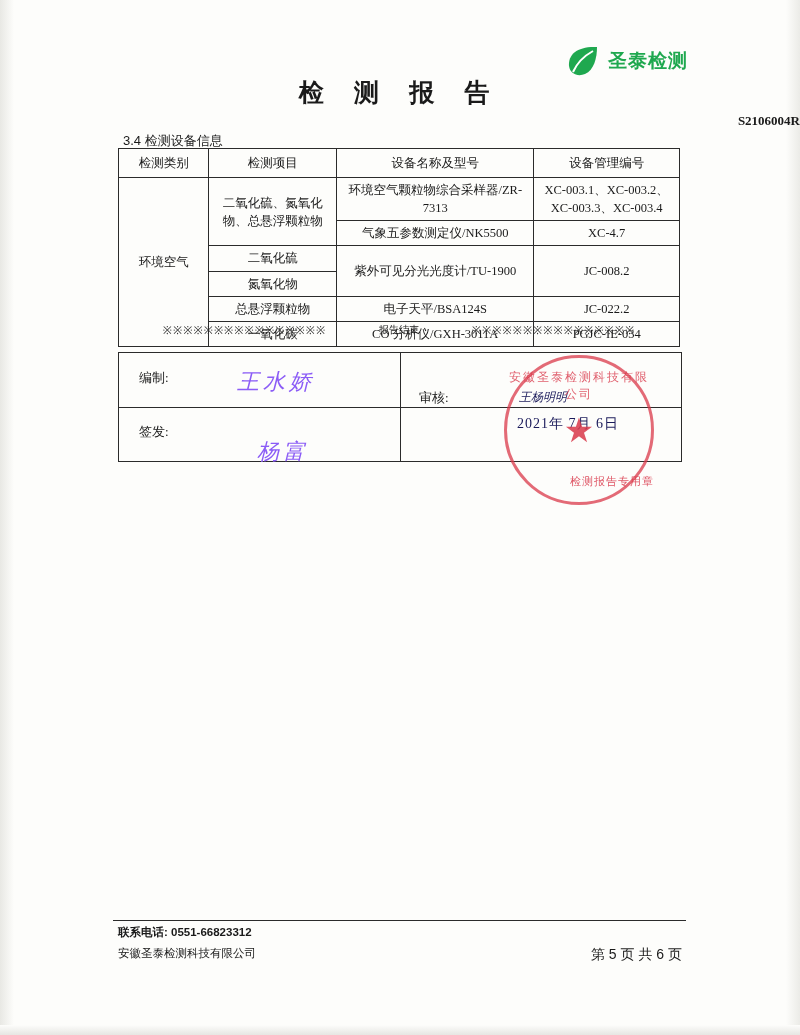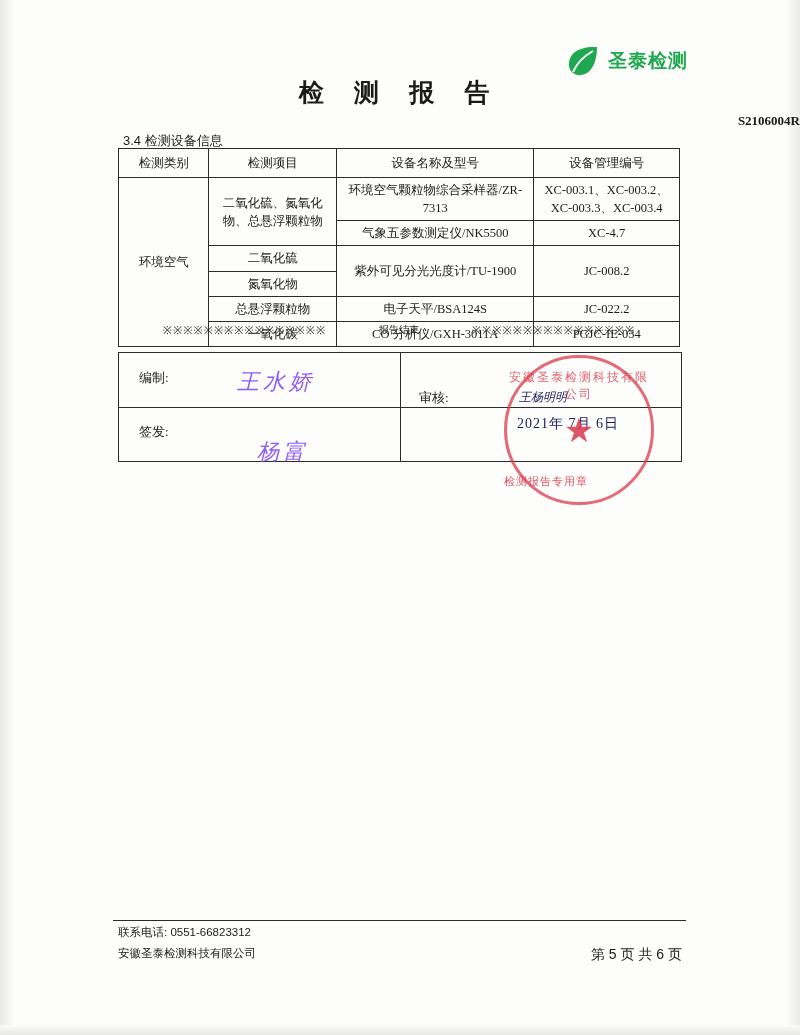--- a/index.html
+++ b/index.html
@@ -243,23 +243,23 @@
     top: 14px;
     text-align: center;
     color: #d9384a;
     font-size: 12px;
     letter-spacing: 2px;
     opacity: 0.8;
     font-family: "Liberation Serif", serif;
   }
   .seal-bottom-text {
     position: absolute;
-    left: 0; right: 0;
+    left: 12px; right: 0;
     bottom: 16px;
-    text-align: left;
+    text-align: right;
     color: #d9384a;
     font-size: 11px;
     letter-spacing: 1px;
     opacity: 0.85;
     font-family: "Liberation Serif", serif;
   }
 
   
   .footer-rule {
     position: absolute;
@@ -268,20 +268,21 @@
     width: 573px;
     height: 1px;
     background: #2b2b2b;
   }
   .footer-phone {
     position: absolute;
     left: 118px;
     top: 925px;
     font-size: 11.5px;
     font-family: "Liberation Sans", sans-serif;
+    font-weight: bold;
   }
   .footer-company {
     position: absolute;
     left: 118px;
     top: 946px;
     font-size: 11.5px;
     font-family: "Liberation Sans", sans-serif;
   }
   .footer-page {
     position: absolute;

